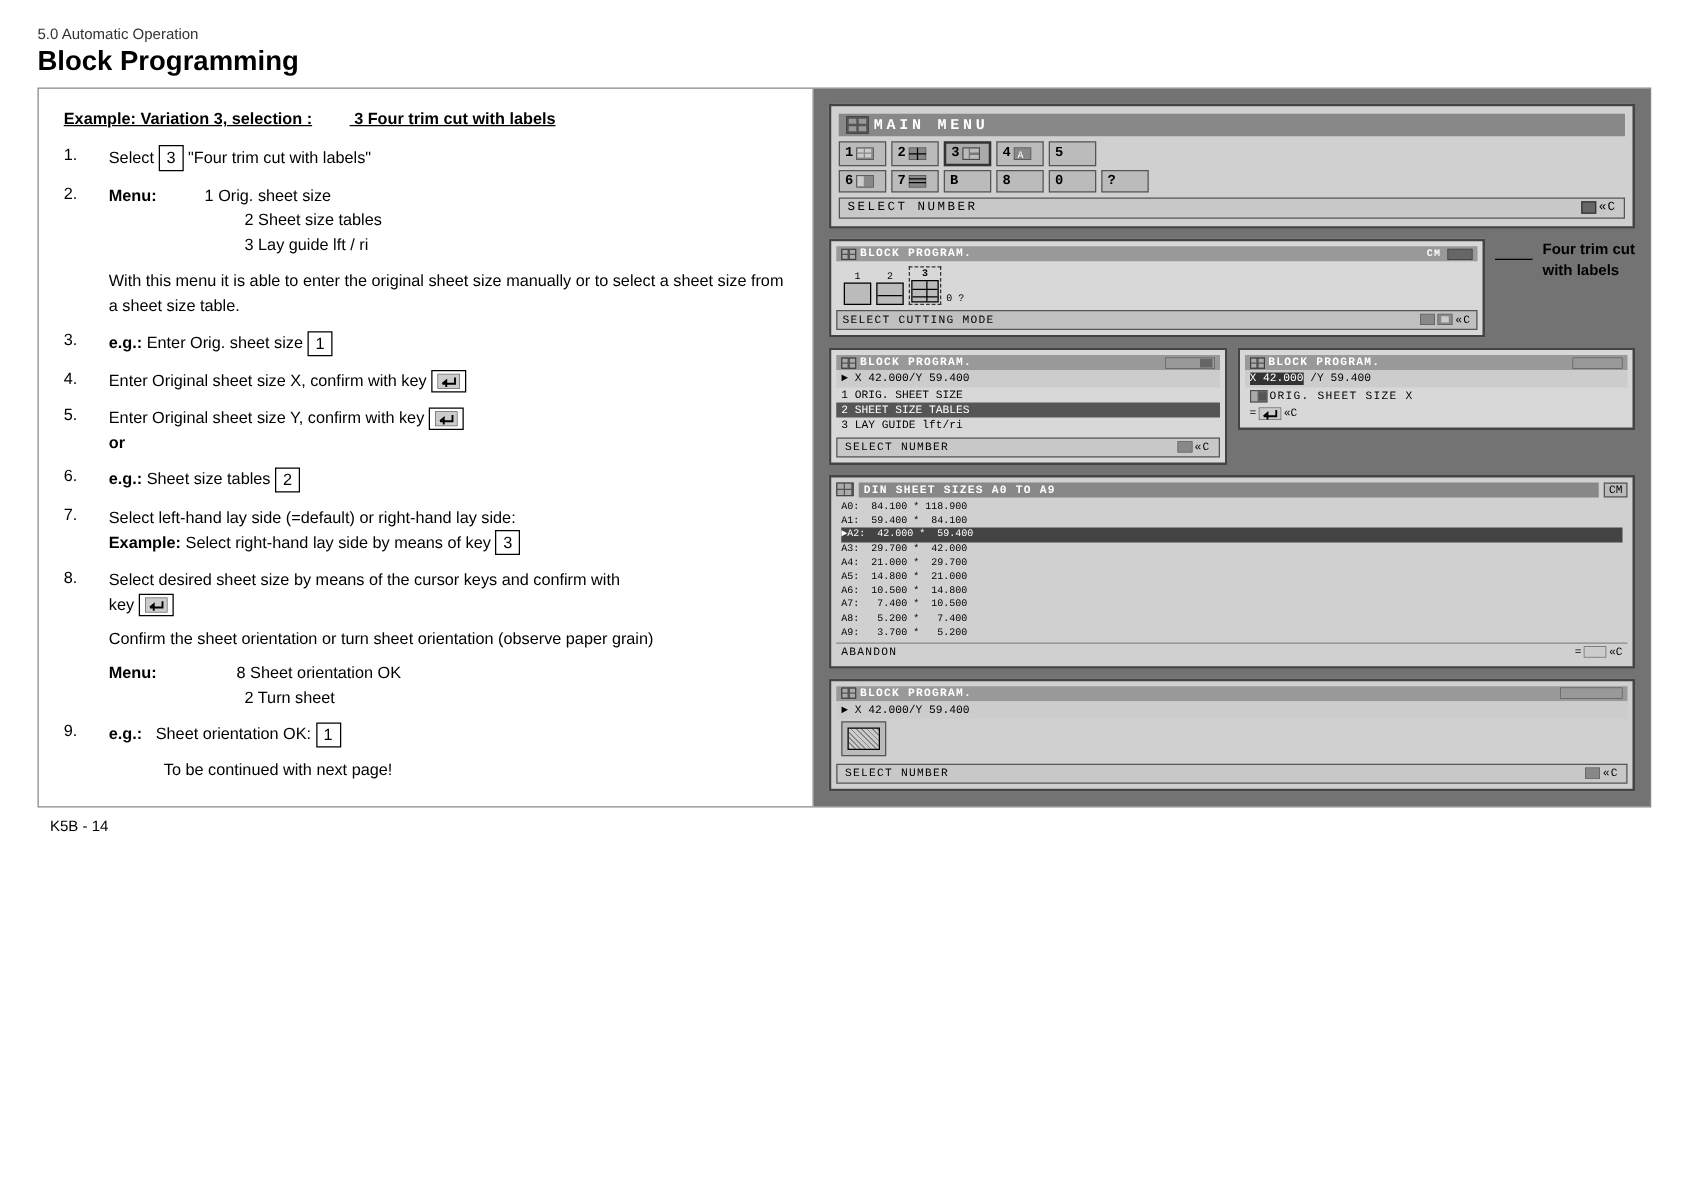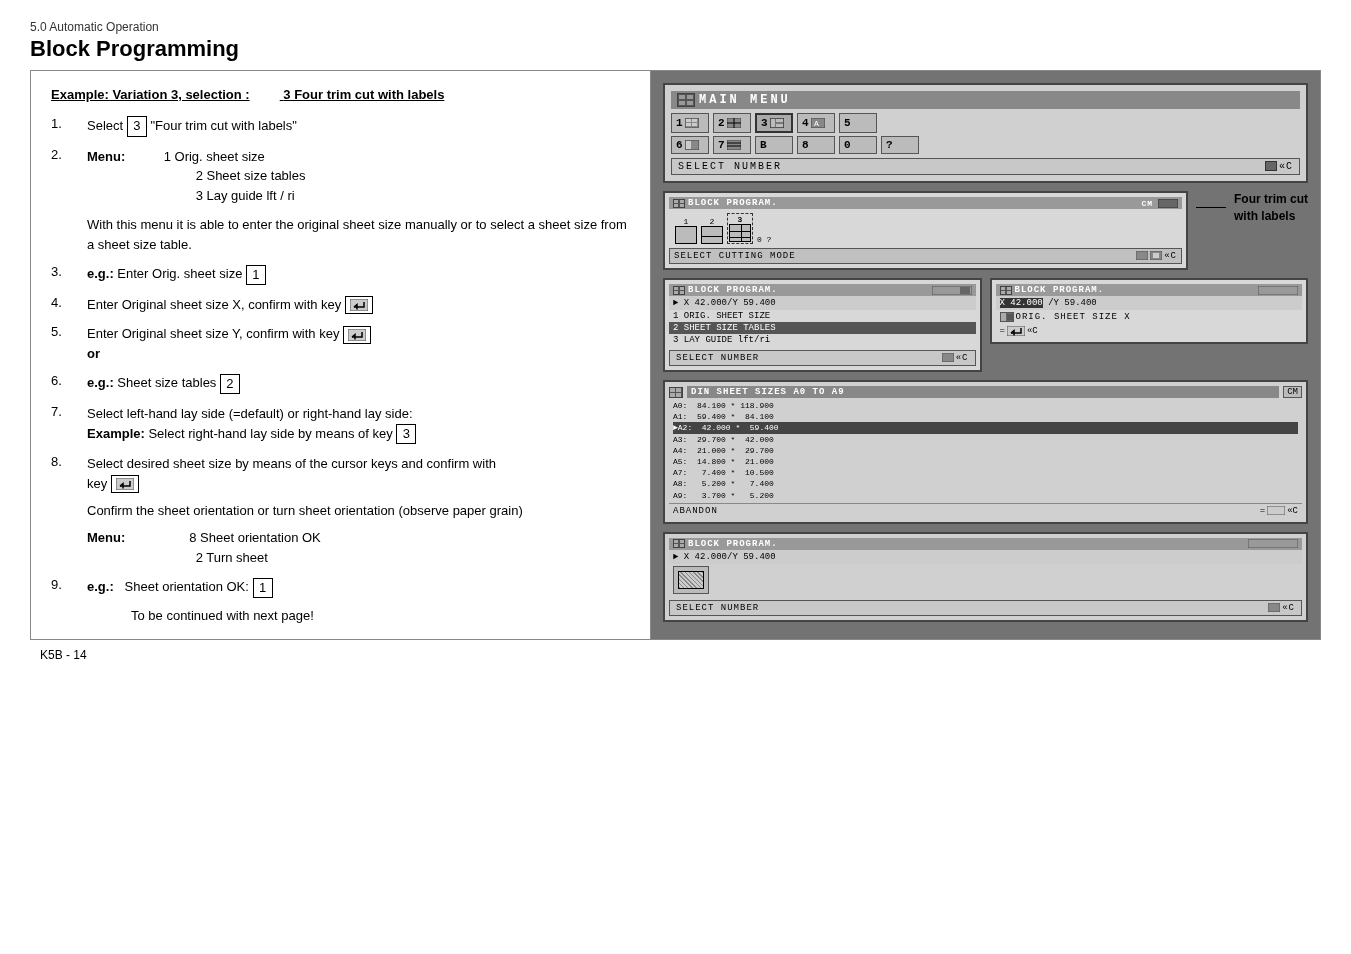--- a/index.html
+++ b/index.html
@@ -649,40 +649,41 @@
                   <polyline points="14,2 14,7 4,7" fill="none" stroke="#000" stroke-width="1.5"></polyline>
                   <polyline points="4,7 7,4.5 7,9.5" fill="none" stroke="#000" stroke-width="1.5"></polyline>
                 </svg>
               <span style="font-size:9px;">«C</span>
             </div>
           </div>
         </div>
       </div>
 
       <div class="din-screen">
-        <div style="display:flex;align-items:center;gap:4px;">
+        <div style="display:flex;align-items:flex-start;gap:4px;">
           <svg width="14" height="11">
               <rect x="0" y="0" width="14" height="11" fill="#555" stroke="#333" stroke-width="1"></rect>
               <rect x="1" y="1" width="5" height="4" fill="#aaa"></rect>
               <rect x="1" y="6" width="5" height="4" fill="#aaa"></rect>
               <rect x="7" y="1" width="5" height="4" fill="#aaa"></rect>
               <rect x="7" y="6" width="5" height="4" fill="#aaa"></rect>
             </svg>
           <div class="din-header" style="flex:1;">
             <span>DIN SHEET SIZES A0 TO A9</span>
           </div>
           <span style="font-size:9px;border:1px solid #555;padding:0 3px;background:#bbb;">CM</span>
         </div>
         <div class="din-table">
           <div>A0:&nbsp;&nbsp;84.100 * 118.900</div>
           <div>A1:&nbsp;&nbsp;59.400 *&nbsp;&nbsp;84.100</div>
           <div style="background:#444;color:#fff;">►A2:&nbsp;&nbsp;42.000 *&nbsp;&nbsp;59.400</div>
           <div>A3:&nbsp;&nbsp;29.700 *&nbsp;&nbsp;42.000</div>
           <div>A4:&nbsp;&nbsp;21.000 *&nbsp;&nbsp;29.700</div>
           <div>A5:&nbsp;&nbsp;14.800 *&nbsp;&nbsp;21.000</div>
+          <div>A6:&nbsp;&nbsp;10.500 *&nbsp;&nbsp;14.800</div>
           <div>A7:&nbsp;&nbsp;&nbsp;7.400 *&nbsp;&nbsp;10.500</div>
           <div>A8:&nbsp;&nbsp;&nbsp;5.200 *&nbsp;&nbsp;&nbsp;7.400</div>
           <div>A9:&nbsp;&nbsp;&nbsp;3.700 *&nbsp;&nbsp;&nbsp;5.200</div>
         </div>
         <div style="display:flex;align-items:center;gap:2px;padding:2px 4px;border-top:1px solid #888;">
           <span style="font-size:9px;letter-spacing:1px;">ABANDON</span>
           <span style="margin-left:auto;font-size:9px;">=</span>
           <svg width="18" height="9">
               <rect x="0" y="0" width="18" height="9" fill="#ccc" stroke="#555" stroke-width="1"></rect>
             </svg>

